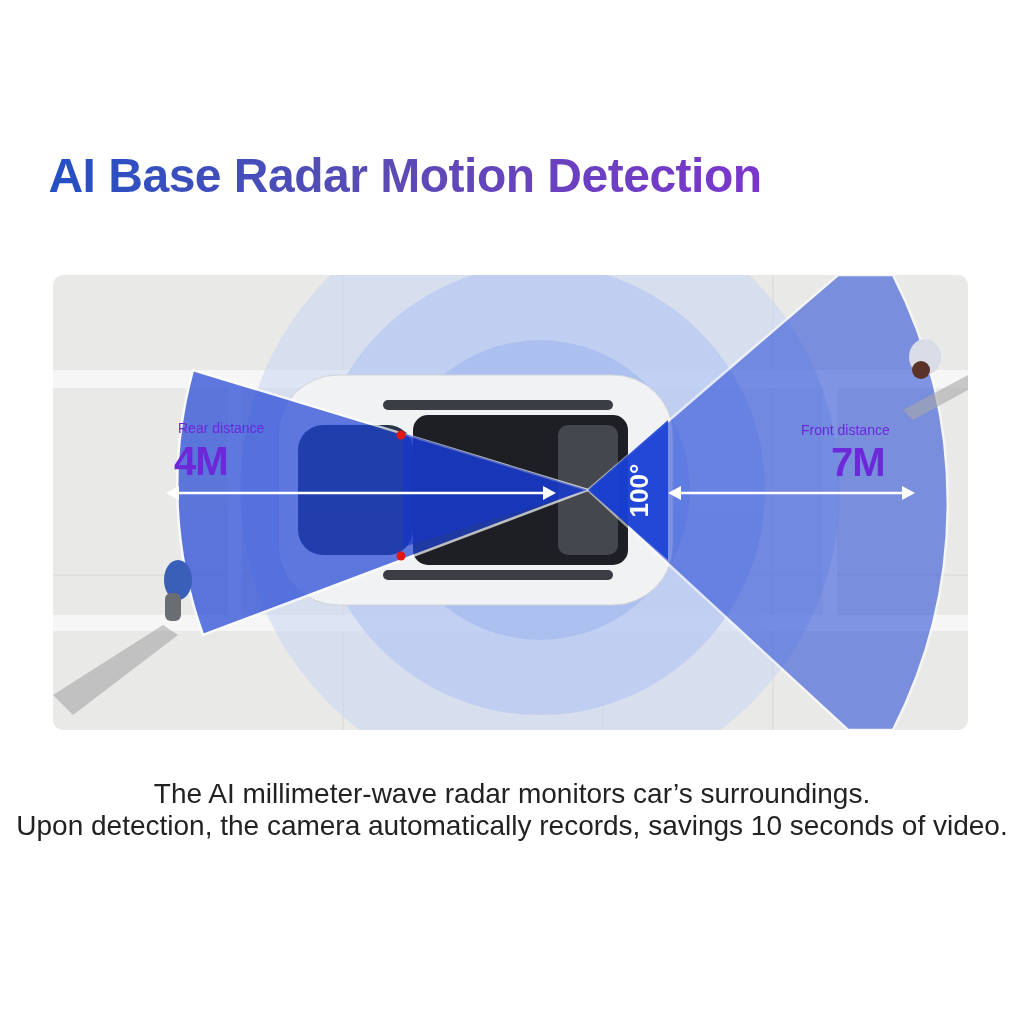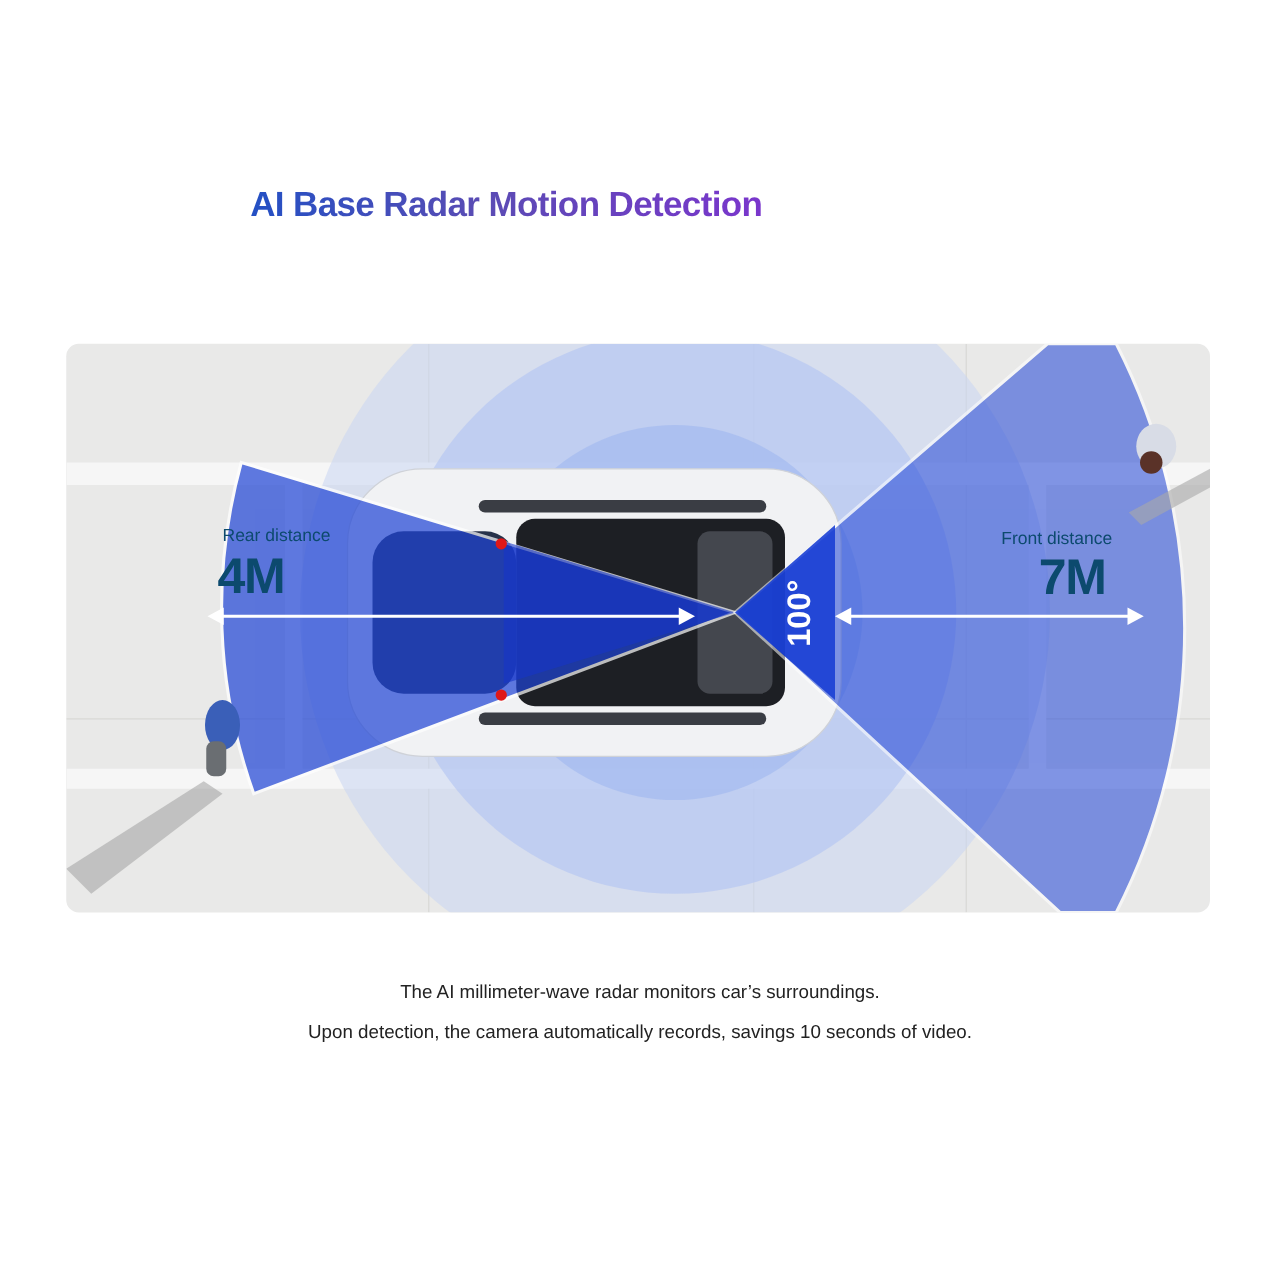--- a/index.html
+++ b/index.html
@@ -1,25 +1,25 @@
 <!DOCTYPE html>
 <html><head>
 <meta charset="utf-8">
 <style>
   html,body{margin:0;padding:0;background:#ffffff;}
   body{width:1024px;height:1024px;position:relative;overflow:hidden;font-family:"Liberation Sans",sans-serif;}
-  .title{position:absolute;left:0;top:148px;width:810px;text-align:center;font-size:28px;font-weight:bold;letter-spacing:-0.5px;}
+  .title{position:absolute;left:0;top:148px;width:810px;text-align:center;font-size:48px;font-weight:bold;letter-spacing:-0.5px;}
   .title span{background:linear-gradient(90deg,#2350c4 0%,#5a4cb4 45%,#7a36cc 100%);-webkit-background-clip:text;background-clip:text;color:transparent;}
   .panel{position:absolute;left:53px;top:275px;width:915px;height:455px;border-radius:10px;overflow:hidden;background:#e9e9e8;}
   .panel svg{position:absolute;left:0;top:0;}
-  .label{position:absolute;color:#0c4a6e;}
+  .label{position:absolute;color:#6d28d9;}
   .lbl-small{font-size:14px;}
   .lbl-big{font-size:40px;font-weight:bold;letter-spacing:-1px;}
   .angle{position:absolute;color:#ffffff;font-weight:bold;font-size:26px;transform:rotate(-90deg);transform-origin:center;}
-  .caption{position:absolute;left:0;top:778px;width:1024px;text-align:center;font-size:15px;line-height:32px;color:#222222;}
+  .caption{position:absolute;left:0;top:778px;width:1024px;text-align:center;font-size:28px;line-height:32px;color:#222222;}
 </style>
 </head>
 <body>
 
 <div class="title"><span>AI Base Radar Motion Detection</span></div>
 
 <div class="panel">
   <svg width="915" height="455" viewBox="0 0 915 455">
     <defs>
       <clipPath id="rearClip">

